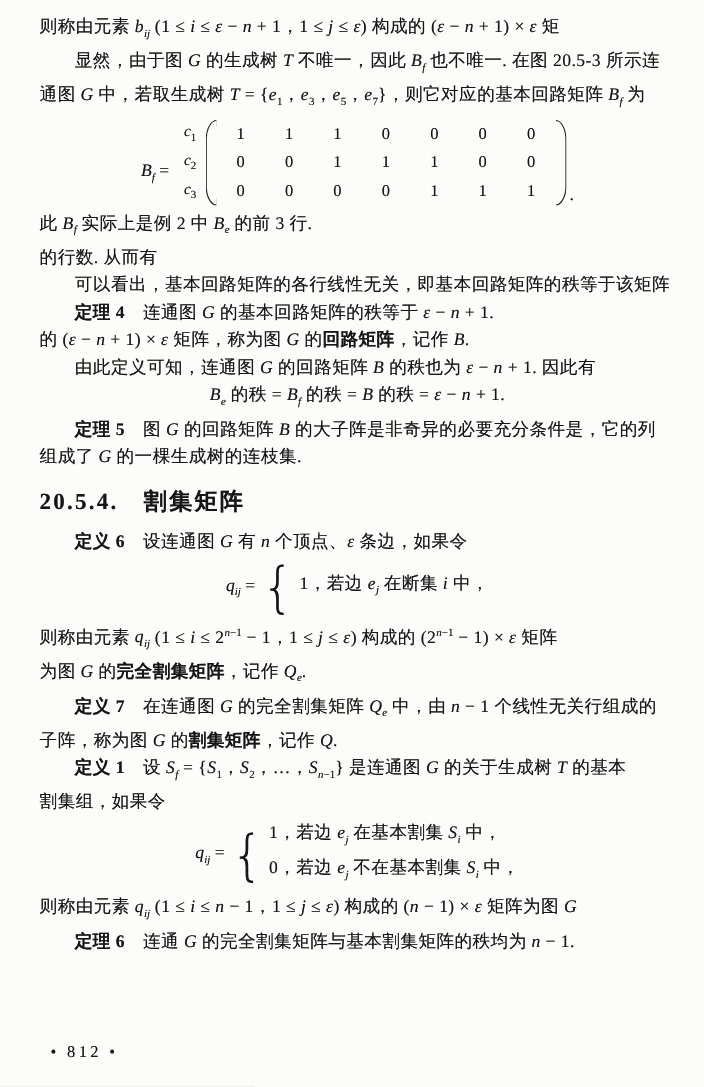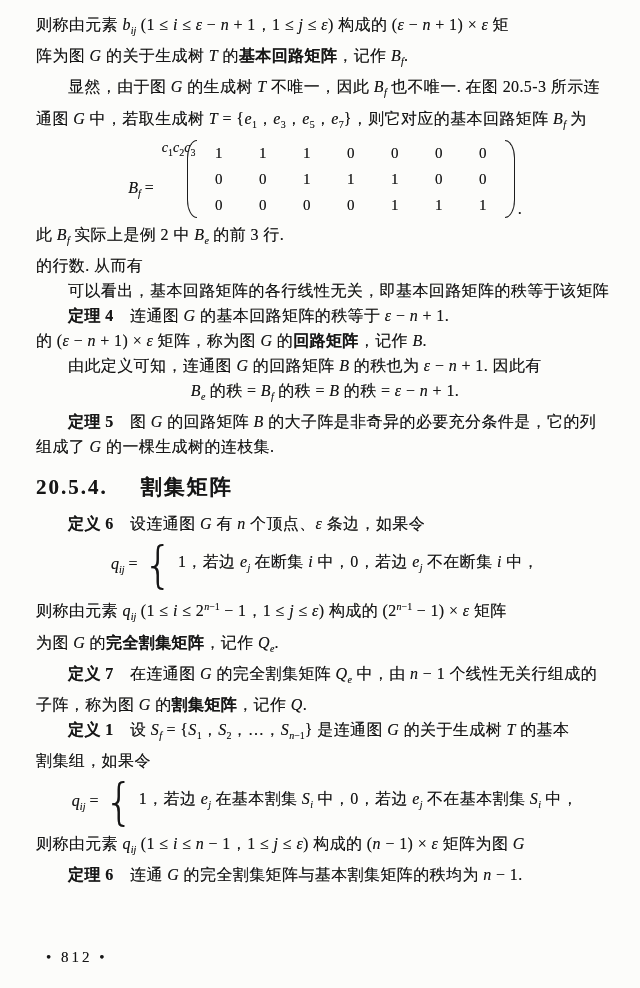--- a/index.html
+++ b/index.html
@@ -20,39 +20,39 @@
     font-size:16px; line-height:25px; min-height:25px;
     letter-spacing:0.4px;
     white-space:nowrap;
   }
   .line.indent { text-indent:2em; }
   .line.center { text-align:center; white-space:normal; }
   .line b { font-weight:bold; }
   .line i, .m-label i, .m-headers i, .m-rowlabels i, .case-line i, .c-lhs i { font-style:italic; }
   sub, sup { font-size:10px; letter-spacing:0; }
   .heading {
-    display:flex; gap:33px; align-items:baseline;
+    display:flex; gap:23px; align-items:baseline;
     font-size:21px; font-weight:bold; letter-spacing:2px;
     margin:15px 0 11px 0; line-height:26px;
   }
   
   .matrix-block {
     display:flex; justify-content:center; align-items:center;
     margin:3px 0 4px 0;
   }
   .m-label { font-size:16px; margin-right:8px; margin-top:20px; }
   .m-core { display:flex; flex-direction:column; }
   .m-headers {
     display:grid; grid-template-columns:repeat(7,44px);
     text-align:center; font-size:14px; height:24px; line-height:24px;
     margin-left:36px;
   }
   .m-inner { display:flex; align-items:stretch; }
   .m-rowlabels {
-    display:flex; flex-direction:row; justify-content:space-around;
+    display:flex; flex-direction:column; justify-content:space-around;
     font-size:14px; width:22px; text-align:center; margin-right:3px;font-family:Liberation Serif, serif;
   }
   .m-paren-l {
     width:9px; border:1.8px solid #1d1d1d; border-right:none;
     border-top-left-radius:10px 18px; border-bottom-left-radius:10px 18px;
   }
   .m-paren-r {
     width:9px; border:1.8px solid #1d1d1d; border-left:none;
     border-top-right-radius:10px 18px; border-bottom-right-radius:10px 18px;
   }
@@ -66,35 +66,34 @@
     display:flex; justify-content:center; align-items:center;
     margin:3px 0;
   }
   .c-lhs { font-size:16px; margin-right:4px; }
   .c-brace {
     font-family:"DejaVu Sans",sans-serif;
     font-size:46px; font-weight:300; line-height:52px;
     display:inline-block; transform:scaleY(1.08);
     margin:0 5px 0 2px;
   }
-  .c-body { display:flex; flex-direction:row; }
+  .c-body { display:flex; flex-direction:column; }
   .case-line { font-size:16px; line-height:26px; letter-spacing:0.4px; white-space:nowrap; }
   
   .footer {
     position:absolute; left:46px; bottom:22px;
     font-size:15px; letter-spacing:3px;text-align:center;
   }
 </style>
 </head>
 <body>
 
 <div class="page">
   <div class="doc" id="doc">
       <div class="line">则称由元素 <i>b<sub>ij</sub></i> (1 ≤ <i>i</i> ≤ <i>ε</i> − <i>n</i> + 1，1 ≤ <i>j</i> ≤ <i>ε</i>) 构成的 (<i>ε</i> − <i>n</i> + 1) × <i>ε</i> 矩</div>
-      <div class="line">阵为图 <i>G</i> 的关于生成树 <i>T</i> 的<b>基本回路矩阵</b>，记作 <i>B<sub>f</sub></i>.</div>
       <div class="line indent">显然，由于图 <i>G</i> 的生成树 <i>T</i> 不唯一，因此 <i>B<sub>f</sub></i> 也不唯一. 在图 20.5-3 所示连</div>
       <div class="line">通图 <i>G</i> 中，若取生成树 <i>T</i> = {<i>e</i><sub>1</sub>，<i>e</i><sub>3</sub>，<i>e</i><sub>5</sub>，<i>e</i><sub>7</sub>}，则它对应的基本回路矩阵 <i>B<sub>f</sub></i> 为</div>
       <div class="matrix-block">
         <span class="m-label"><i>B<sub>f</sub></i> =</span>
         <div class="m-core">
           <div class="m-inner">
             <div class="m-rowlabels">
               <span><i>c</i><sub>1</sub></span>
               <span><i>c</i><sub>2</sub></span>
               <span><i>c</i><sub>3</sub></span>
@@ -140,21 +139,20 @@
       <div class="heading">
         <span>20.5.4.</span>
         <span>割集矩阵</span>
       </div>
       <div class="line indent"><b>定义 6</b>　设连通图 <i>G</i> 有 <i>n</i> 个顶点、<i>ε</i> 条边，如果令</div>
       <div class="cases-block">
         <span class="c-lhs"><i>q<sub>ij</sub></i> =</span>
         <span class="c-brace">{</span>
         <span class="c-body">
           <div class="case-line">1，若边 <i>e<sub>j</sub></i> 在断集 <i>i</i> 中，</div>
-          <div class="case-line">0，若边 <i>e<sub>j</sub></i> 不在断集 <i>i</i> 中，</div>
         </span>
       </div>
       <div class="line">则称由元素 <i>q<sub>ij</sub></i> (1 ≤ <i>i</i> ≤ 2<sup><i>n</i>−1</sup> − 1，1 ≤ <i>j</i> ≤ <i>ε</i>) 构成的 (2<sup><i>n</i>−1</sup> − 1) × <i>ε</i> 矩阵</div>
       <div class="line">为图 <i>G</i> 的<b>完全割集矩阵</b>，记作 <i>Q<sub>e</sub></i>.</div>
       <div class="line indent"><b>定义 7</b>　在连通图 <i>G</i> 的完全割集矩阵 <i>Q<sub>e</sub></i> 中，由 <i>n</i> − 1 个线性无关行组成的</div>
       <div class="line">子阵，称为图 <i>G</i> 的<b>割集矩阵</b>，记作 <i>Q</i>.</div>
       <div class="line indent"><b>定义 1</b>　设 <i>S<sub>f</sub></i> = {<i>S</i><sub>1</sub>，<i>S</i><sub>2</sub>，…，<i>S</i><sub><i>n</i>−1</sub>} 是连通图 <i>G</i> 的关于生成树 <i>T</i> 的基本</div>
       <div class="line">割集组，如果令</div>
       <div class="cases-block">
         <span class="c-lhs"><i>q<sub>ij</sub></i> =</span>

